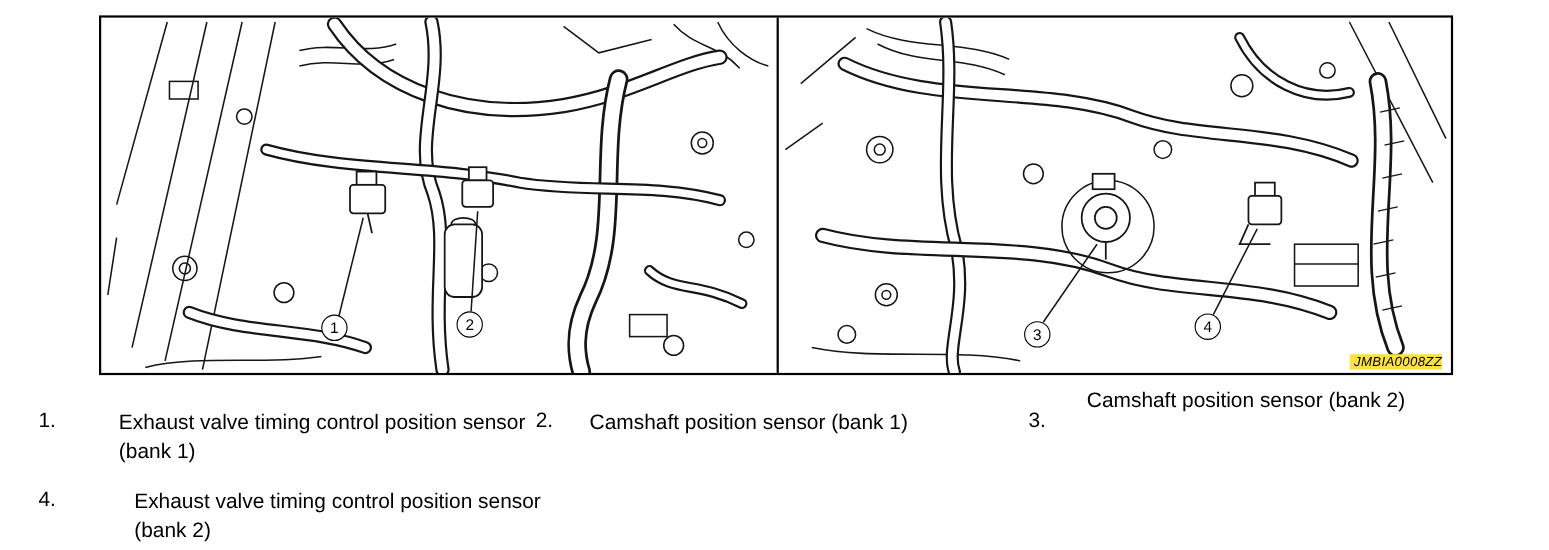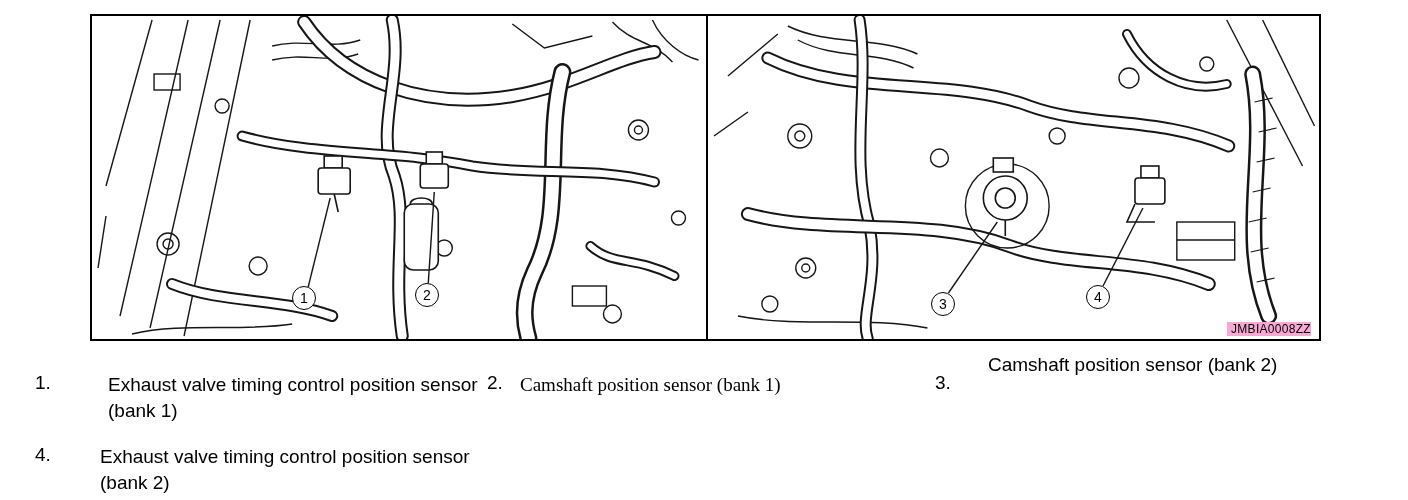--- a/index.html
+++ b/index.html
@@ -19,21 +19,21 @@
   svg.art { display:block; width:100%; height:100%; }
 
   
   .callout {
     position:absolute; width:24px; height:24px; border:1.6px solid #000;
     border-radius:50%; background:#fff; display:flex; align-items:center;
     justify-content:center; font-size:14px; font-weight:400; z-index:3;
   }
   .figure-code {
     position:absolute; right:8px; bottom:3px; font-size:12px;
-    letter-spacing:.3px; z-index:3; background:#f9a8d4; padding-left:4px;
+    letter-spacing:.3px; z-index:3; background:#fde047; padding-left:4px;font-style:italic;
   }
 
   
   .legend-num  { position:absolute; font-size:19px; }
   .legend-text { position:absolute; font-size:19px; line-height:1.35; }
   .wrap { width:385px;margin-left:20px; }
 </style>
 </head>
 <body>
 
@@ -190,21 +190,21 @@
 
   <div class="figure-code">JMBIA0008ZZ</div>
 </div>
 
 <div>
 
   <span class="legend-num" style="left:35px;  top:372px;">1.</span>
   <div class="legend-text wrap" style="left:88px; top:372px;">Exhaust valve timing control position sensor (bank 1)</div>
 
   <span class="legend-num" style="left:487px; top:372px;">2.</span>
-  <div class="legend-text" style="left:520px; top:372px;font-family:Liberation Serif, serif;">Camshaft position sensor (bank 1)</div>
+  <div class="legend-text" style="left:536px; top:372px;">Camshaft position sensor (bank 1)</div>
 
   <span class="legend-num" style="left:935px; top:372px;">3.</span>
   <div class="legend-text" style="left:988px; top:352px;">Camshaft position sensor (bank 2)</div>
 
   <span class="legend-num" style="left:35px;  top:444px;">4.</span>
-  <div class="legend-text wrap" style="left:80px; top:444px;">Exhaust valve timing control position sensor (bank 2)</div>
+  <div class="legend-text wrap" style="left:102px; top:444px;">Exhaust valve timing control position sensor (bank 2)</div>
 
 </div>
 
 </body></html>

